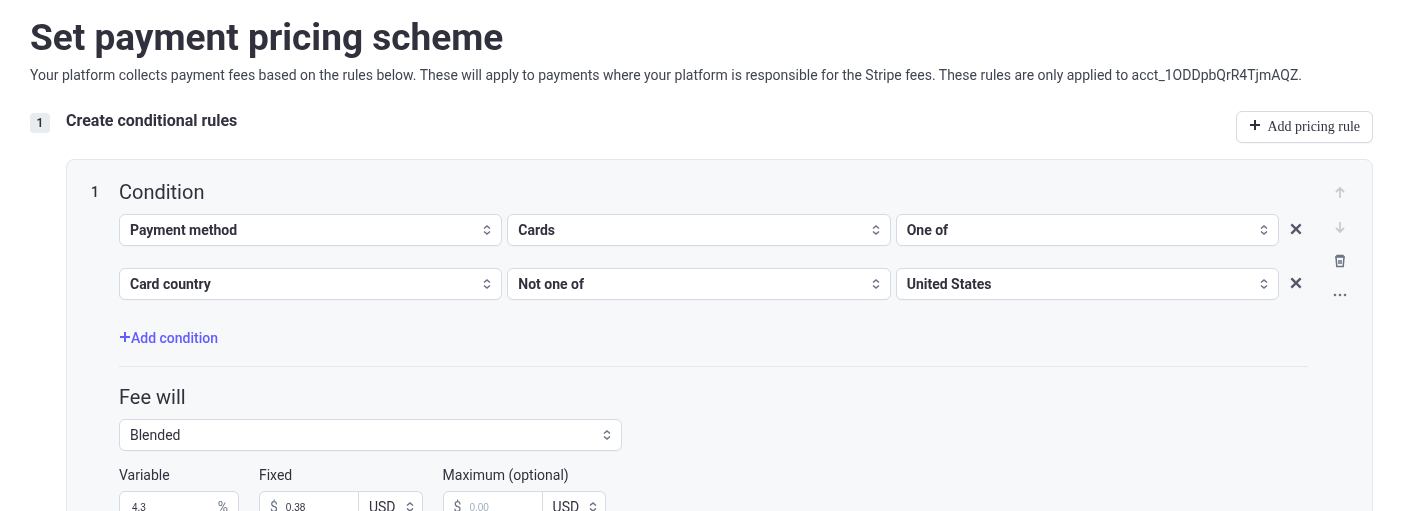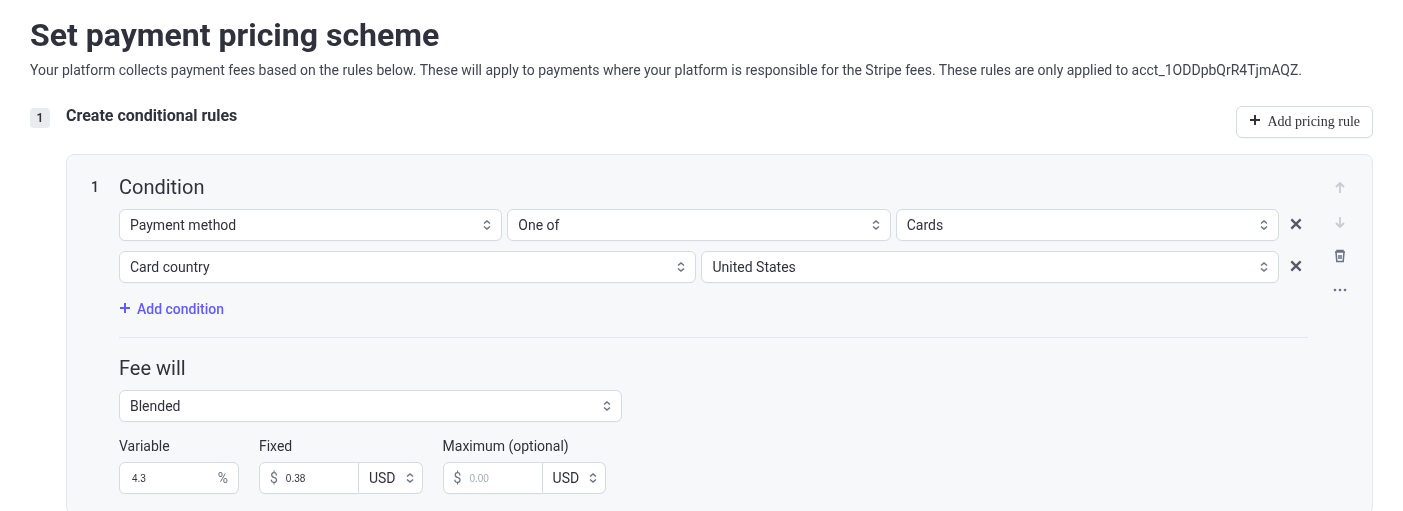--- a/index.html
+++ b/index.html
@@ -5,21 +5,21 @@
   * { box-sizing: border-box; }
   body {
     margin: 0;
     padding: 16px 30px;
     font-family: -apple-system, BlinkMacSystemFont, "Segoe UI", Roboto, Helvetica, Arial, sans-serif;
     font-size: 14px;
     color: #30313d;
     background: #fff;
   }
   h1 {
-    font-size: 32px;
+    font-size: 37px;
     font-weight: 700;
     margin: 0 0 8px 0;
     color: #30313d;
   }
   .subtitle {
     font-size: 14px;
     color: #414552;
     margin: 0 0 28px 0;
   }
   .step-row { display: flex; align-items: flex-start; gap: 16px; }
@@ -52,21 +52,21 @@
     background: #f6f8fa;
     border: 1px solid #e3e8ee;
     border-radius: 8px;
     padding: 20px 20px 20px 24px;
     display: flex; gap: 20px;
     align-items: flex-start;
   }
   .rule-num { font-size: 14px; color: #30313d; font-weight: 500; flex-shrink: 0; margin-top: 4px;}
   .rule-body { flex: 1; }
   .label { font-size: 20px; color: #30313d; margin-bottom: 10px; }
-  .cond-row { display: flex; gap: 5px; margin-bottom: 10px; align-items: center; }
+  .cond-row { display: flex; gap: 5px; margin-bottom: 22px; align-items: center; font-weight: bold; }
   .select {
     flex: 1;
     position: relative;
     background: #fff;
     border: 1px solid #d5dbe1;
     border-radius: 6px;
     padding: 7px 30px 7px 10px;
     font-size: 14px;
     color: #30313d;
     box-shadow: 0 1px 1px rgba(0,0,0,0.02);
@@ -75,21 +75,21 @@
     position: absolute; right: 8px; top: 50%; transform: translateY(-50%);
     color: #6a7383;
   }
   .chev svg { width: 12px; height: 12px; display: block; }
   .remove-btn {
     width: 24px; height: 24px; display: flex; align-items: center; justify-content: center;
     color: #545969; cursor: pointer; flex-shrink: 0;
   }
   .remove-btn svg { width: 14px; height: 14px; }
   .add-cond {
-    display: inline-flex; align-items: center; gap: 6px;
+    display: inline-flex; align-items: center; 
     color: #635bff; font-size: 14px; font-weight: 500; cursor: pointer;
     padding: 4px 0; margin: 4px 0 16px 0;
   }
   .add-cond svg { width: 12px; height: 12px; }
   .divider { border: none; border-top: 1px solid #e3e8ee; margin: 0 0 18px 0; }
   .fee-row { display: flex; gap: 20px; }
   .fee-col { display: flex; flex-direction: column; }
   .small-label { font-size: 14px; color: #30313d; margin-bottom: 8px; }
   .inp-grp { display: flex; }
   .inp {
@@ -153,45 +153,53 @@
         <div class="cond-row">
           <div class="select">
             <span>Payment method</span>
             <span class="chev">
                 <svg viewBox="0 0 12 12" fill="none" stroke="currentColor" stroke-width="1.5">
                   <path d="M3 4.5 6 2l3 2.5M3 7.5 6 10l3-2.5"></path>
                 </svg>
               </span>
           </div>
           <div class="select">
+            <span>Cards</span>
+            <span class="chev">
+                <svg viewBox="0 0 12 12" fill="none" stroke="currentColor" stroke-width="1.5">
+                  <path d="M3 4.5 6 2l3 2.5M3 7.5 6 10l3-2.5"></path>
+                </svg>
+              </span>
+          </div>
+          <div class="select">
             <span>One of</span>
-            <span class="chev">
-                <svg viewBox="0 0 12 12" fill="none" stroke="currentColor" stroke-width="1.5">
-                  <path d="M3 4.5 6 2l3 2.5M3 7.5 6 10l3-2.5"></path>
-                </svg>
-              </span>
-          </div>
-          <div class="select">
-            <span>Cards</span>
             <span class="chev">
                 <svg viewBox="0 0 12 12" fill="none" stroke="currentColor" stroke-width="1.5">
                   <path d="M3 4.5 6 2l3 2.5M3 7.5 6 10l3-2.5"></path>
                 </svg>
               </span>
           </div>
           <div class="remove-btn">
             <span><svg viewBox="0 0 12 12" fill="none" stroke="currentColor" stroke-width="2">
                   <path d="M2 2l8 8M10 2l-8 8"></path>
                 </svg></span>
           </div>
         </div>
 
         <div class="cond-row">
           <div class="select">
             <span>Card country</span>
+            <span class="chev">
+                <svg viewBox="0 0 12 12" fill="none" stroke="currentColor" stroke-width="1.5">
+                  <path d="M3 4.5 6 2l3 2.5M3 7.5 6 10l3-2.5"></path>
+                </svg>
+              </span>
+          </div>
+          <div class="select">
+            <span>Not one of</span>
             <span class="chev">
                 <svg viewBox="0 0 12 12" fill="none" stroke="currentColor" stroke-width="1.5">
                   <path d="M3 4.5 6 2l3 2.5M3 7.5 6 10l3-2.5"></path>
                 </svg>
               </span>
           </div>
           <div class="select">
             <span>United States</span>
             <span class="chev">
                 <svg viewBox="0 0 12 12" fill="none" stroke="currentColor" stroke-width="1.5">

